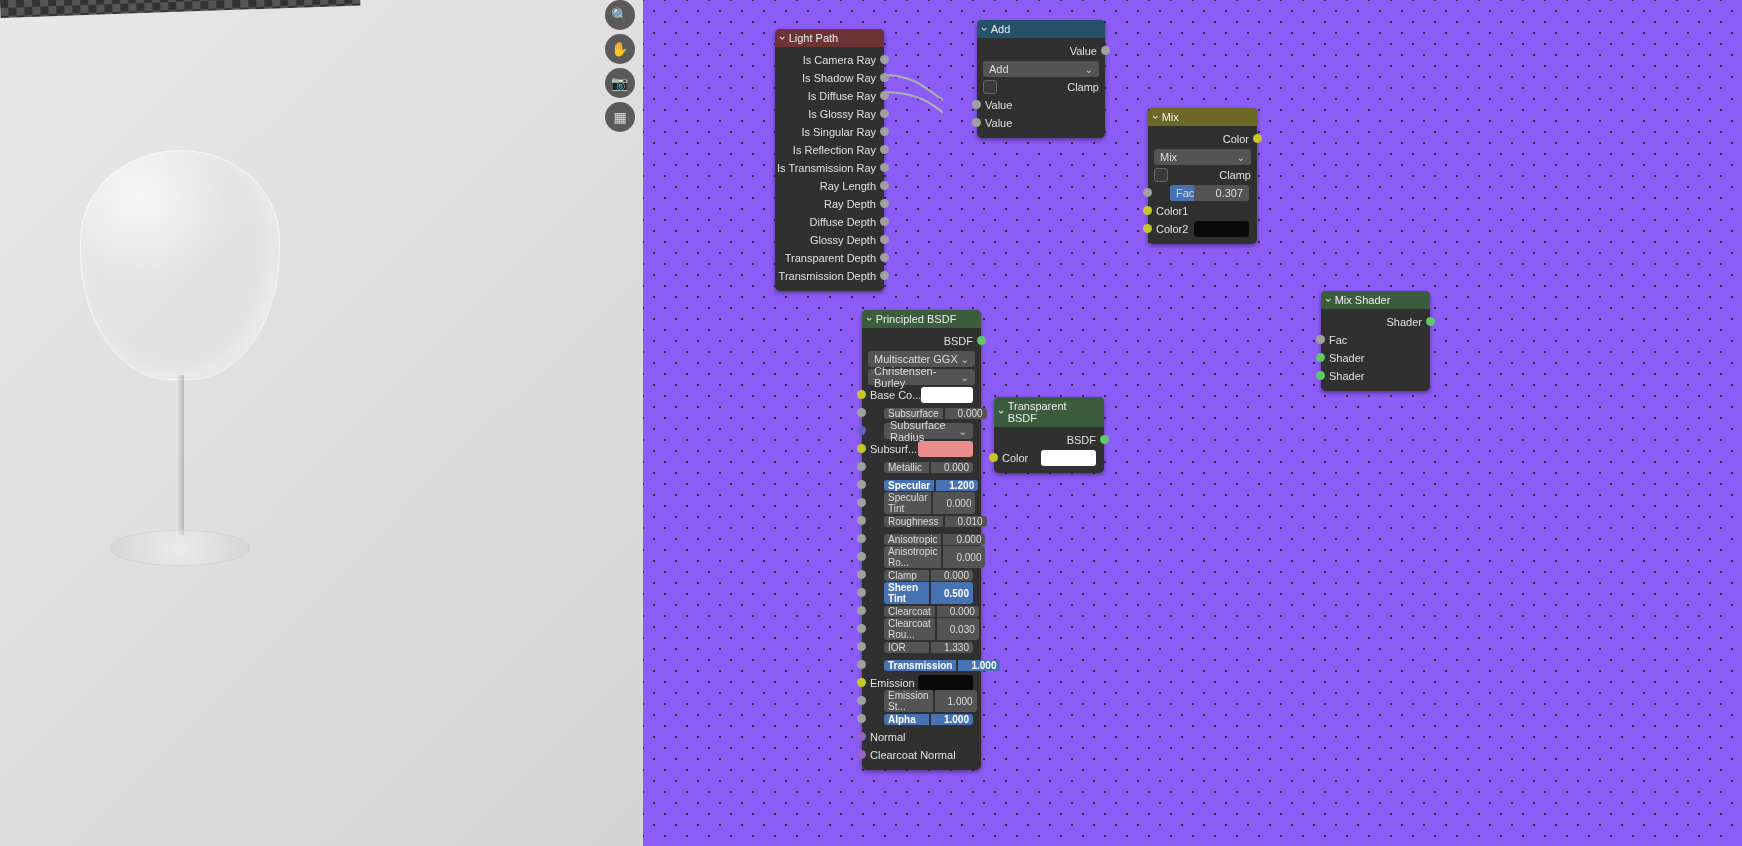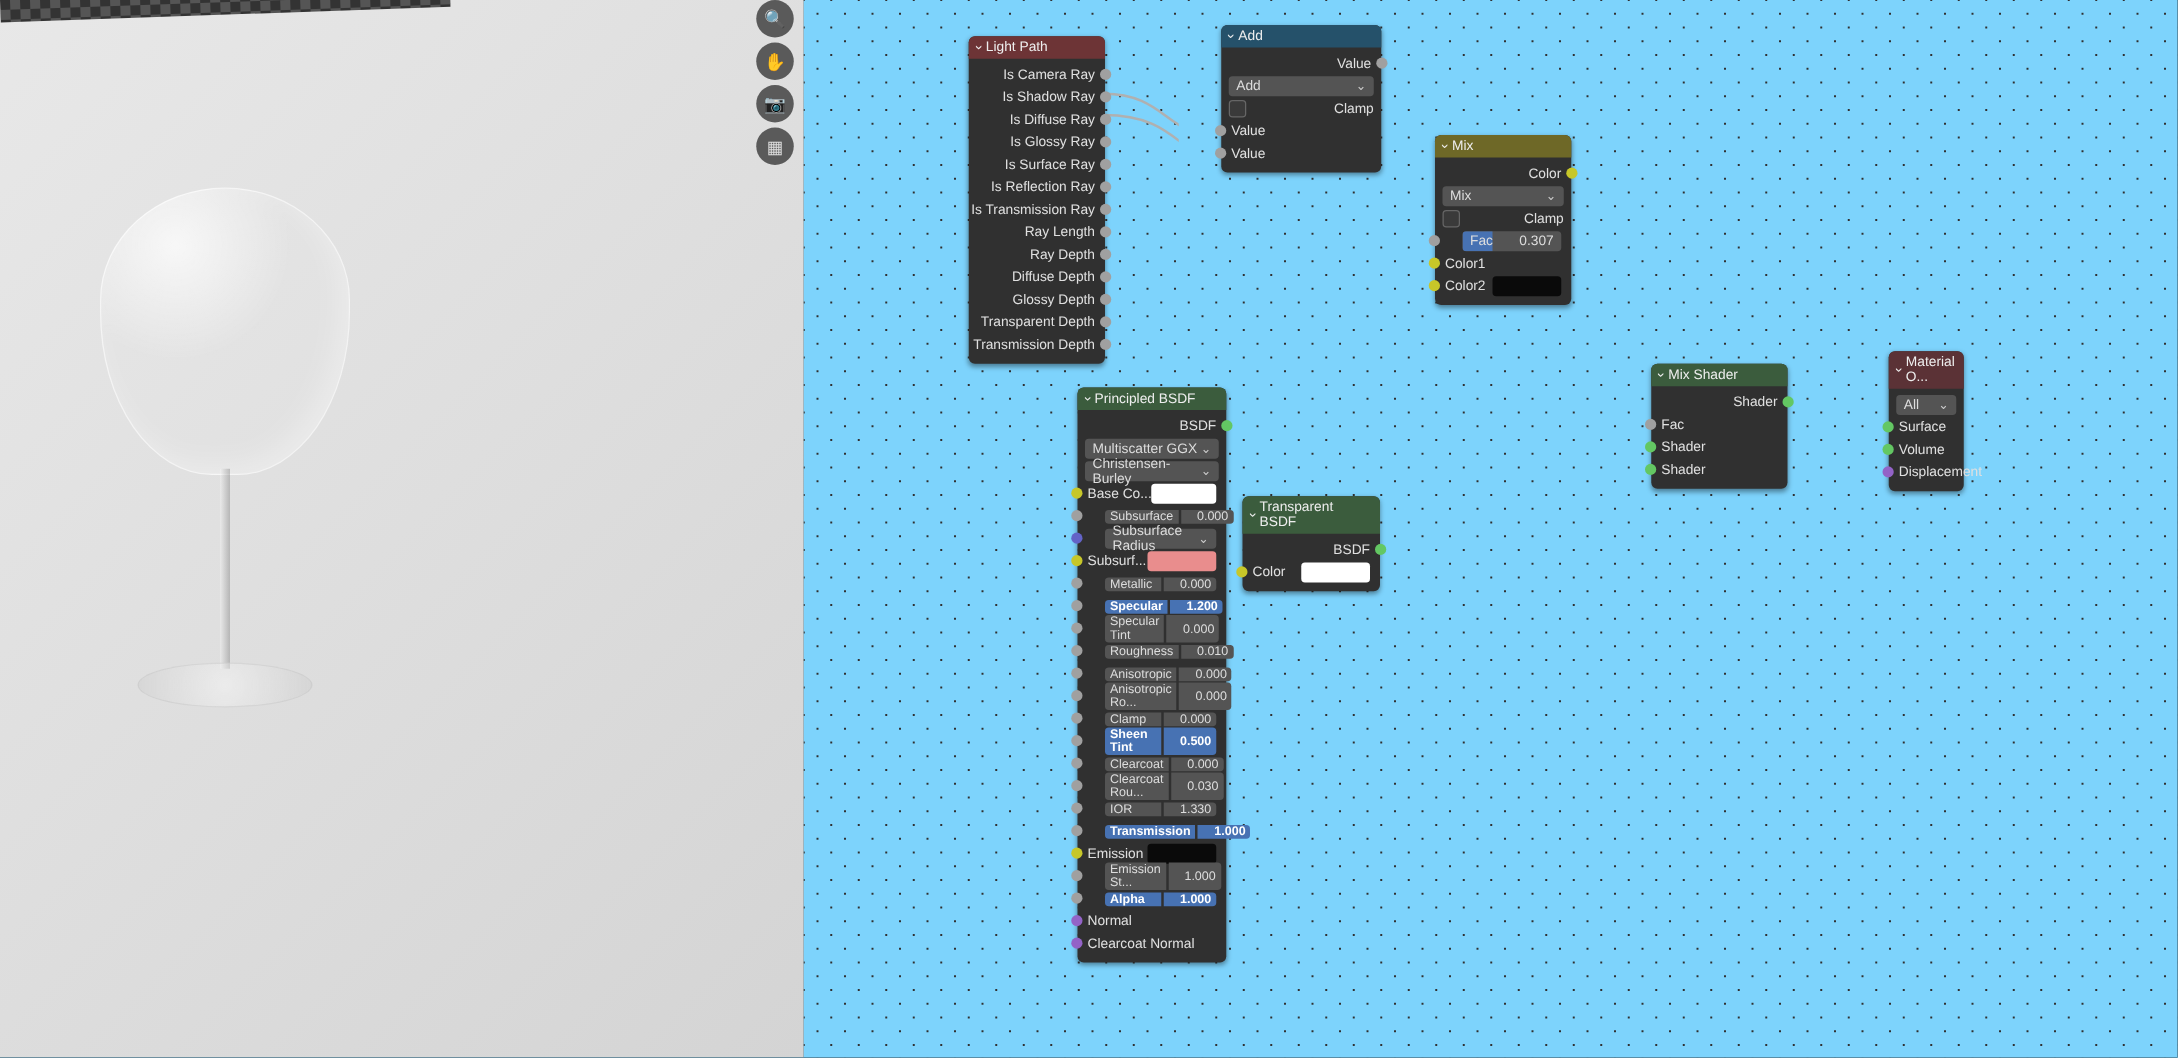--- a/index.html
+++ b/index.html
@@ -6,21 +6,21 @@
   body { background:#1d1d1d; width:1742px; height:846px; overflow:hidden; position:relative; color:#ccc; }
   #viewport { position:absolute; left:0; top:0; width:643px; height:846px; background:linear-gradient(135deg,#e8e8e8,#d4d4d4); }
   #viewport .checker { position:absolute; left:0; top:0; width:360px; height:18px; background:repeating-conic-gradient(#555 0 25%,#333 0 50%) 0 0/16px 16px; transform:rotate(-2deg); transform-origin:top left; }
   #vp-buttons { position:absolute; right:8px; top:0; display:flex; flex-direction:column; gap:4px; }
   .circle-btn { width:30px; height:30px; border-radius:50%; background:#5a5a5a; display:flex; align-items:center; justify-content:center; color:#ddd; font-size:14px; }
   #wineglass { position:absolute; left:60px; top:150px; width:240px; height:450px; }
   #wineglass .bowl { position:absolute; left:20px; top:0; width:200px; height:230px; border:1px solid rgba(255,255,255,.6); border-radius:100px 100px 90px 90px/90px 90px 130px 130px; background:radial-gradient(circle at 30% 20%,rgba(255,255,255,.7),rgba(255,255,255,0) 40%),rgba(255,255,255,.05); box-shadow:inset -8px -8px 20px rgba(255,255,255,.3); }
   #wineglass .stem { position:absolute; left:116px; top:225px; width:8px; height:160px; background:linear-gradient(to right,rgba(255,255,255,.3),rgba(120,120,120,.4)); }
   #wineglass .foot { position:absolute; left:50px; top:380px; width:140px; height:36px; border-radius:50%; background:radial-gradient(circle,rgba(255,255,255,.4),rgba(180,180,180,.2)); border:1px solid rgba(200,200,200,.5); }
 
-  #editor { position:absolute; left:643px; top:0; right:0; bottom:0; background:#7dd3fc; }
+  #editor { position:absolute; left:643px; top:0; right:0; bottom:0; background:#8b5cf6; }
   #grid { position:absolute; inset:0;
     background-image:radial-gradient(circle,#2f2f2f 1px,transparent 1px),radial-gradient(circle,#2f2f2f 1px,transparent 1px);
     background-size:22px 22px; background-position:0 0,11px 11px; }
   svg.wires { position:absolute; inset:0; pointer-events:none; }
 
   .node { position:absolute; background:#303030; border-radius:5px; box-shadow:0 2px 4px rgba(0,0,0,.4); overflow:visible; }
   .node-header { padding:3px 6px; border-radius:5px 5px 0 0; font-weight:500; color:#eee; display:flex; align-items:center; gap:4px; }
   .node-header::before{content:"›"; transform:rotate(90deg); display:inline-block;}
   .hdr-red{background:#6d3436;} .hdr-blue{background:#25516a;} .hdr-yellow{background:#6e6827;} .hdr-green{background:#3b5c3d;} .hdr-dred{background:#5b3236;}
   .node-body { padding:4px 0 6px; }
@@ -92,21 +92,21 @@
         </div>
         <div class="row out">
           <span class="label">Is Diffuse Ray</span>
           <span class="sock grey"></span>
         </div>
         <div class="row out">
           <span class="label">Is Glossy Ray</span>
           <span class="sock grey"></span>
         </div>
         <div class="row out">
-          <span class="label">Is Surface Ray</span>
+          <span class="label">Is Singular Ray</span>
           <span class="sock grey"></span>
         </div>
         <div class="row out">
           <span class="label">Is Reflection Ray</span>
           <span class="sock grey"></span>
         </div>
         <div class="row out">
           <span class="label">Is Transmission Ray</span>
           <span class="sock grey"></span>
         </div>
@@ -396,38 +396,14 @@
           <span class="sock green"></span>
           <span class="label">Shader</span>
         </div>
       <div class="row in">
           <span class="sock green"></span>
           <span class="label">Shader</span>
         </div>
     </div>
   </div>
 
-  <div class="node" style="left:868px; top:281px; width:60px;">
-    <div class="node-header hdr-dred">
-        <span>Material O...</span>
-      </div>
-    <div class="node-body">
-      <div class="row prop">
-          <div class="field select" style="margin-left:0">
-            <span>All</span>
-          </div>
-        </div>
-      <div class="row in">
-          <span class="sock green"></span>
-          <span class="label">Surface</span>
-        </div>
-      <div class="row in">
-          <span class="sock green"></span>
-          <span class="label">Volume</span>
-        </div>
-      <div class="row in">
-          <span class="sock purple"></span>
-          <span class="label">Displacement</span>
-        </div>
-    </div>
-  </div>
 
 </div>
 
 </body></html>

